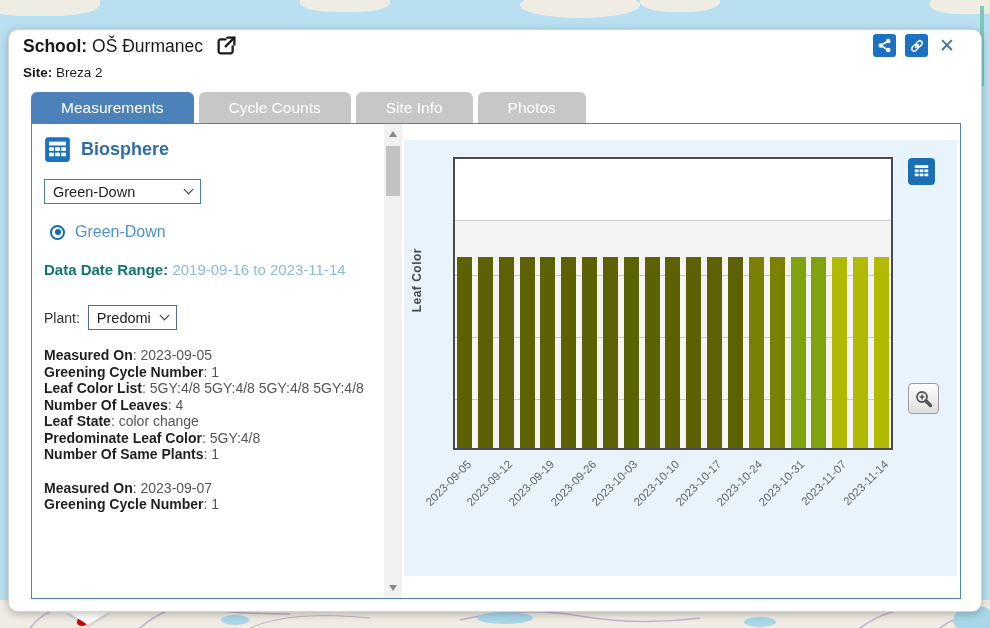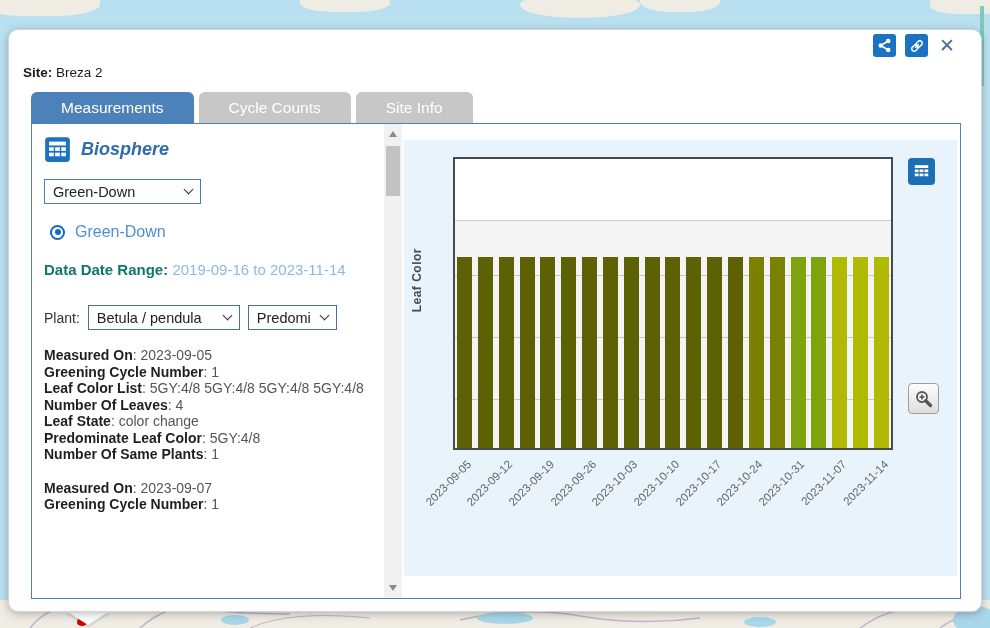--- a/index.html
+++ b/index.html
@@ -38,21 +38,21 @@
     font-size:15.5px; border-radius:6px 6px 0 0; cursor:pointer; white-space:nowrap; }
   .tab.active { background:#4d81ba; }
 
   
   .content { position:absolute; left:22px; top:93px; width:930px; height:476px;
     border:1px solid #4d81ba; background:#fff; display:flex; overflow:hidden; }
 
   
   .lpanel { width:352px; padding:12px 6px 0 12px; overflow:hidden; position:relative; font-size:14px; }
   .bio-row { display:flex; align-items:center; gap:10px; }
-  .bio-title { font-size:18px; font-weight:bold; font-style:italic; color:#2f6da8; }
+  .bio-title { font-size:18px; font-weight:bold; color:#2f6da8; }
   .sel { display:inline-flex; align-items:center; justify-content:space-between;
     border:1px solid #4a6f9f; background:#fff; height:25px; padding:0 7px 0 8px;
     font-size:14.5px; color:#222; cursor:pointer; white-space:nowrap; overflow:hidden; }
   .sel .txt { overflow:hidden; }
   .chev { width:7px; height:7px; border-right:1.6px solid #333; border-bottom:1.6px solid #333;
     transform:rotate(45deg); margin:-4px 1px 0 10px; flex:none; }
   .sel-protocol { margin-top:16px; width:157px; border-color:#4a7ab8; }
   .radio-row { margin-top:19px; display:flex; align-items:center; gap:10px; margin-left:6px; }
   .radio { width:15px; height:15px; border-radius:50%; border:2px solid #0f6ac4; position:relative; flex:none; }
   .radio::after { content:""; position:absolute; left:2.5px; top:2.5px; width:6px; height:6px;
@@ -119,20 +119,31 @@
     <rect x="1060" y="8" width="80" height="6" rx="2" fill="#6d6480" opacity="0.6" transform="translate(-10,0)"></rect>
   </svg>
 </div>
 <div class="map-marker">
     <div class="dot"></div>
   </div>
 <div class="popup-pointer"></div>
 
 <div class="popup">
 
+  <div class="hdr-title">
+    <b>School:</b>
+    <span>OŠ Đurmanec</span>
+    <span class="ext-icon">
+      <svg width="21" height="21" viewBox="0 0 24 24" fill="none" stroke="#1a1a1a" stroke-width="2.6" stroke-linecap="round" stroke-linejoin="round">
+        <path d="M11 5 H5.5 A2.5 2.5 0 0 0 3 7.5 v11 A2.5 2.5 0 0 0 5.5 21 h11 a2.5 2.5 0 0 0 2.5-2.5 V13"></path>
+        <path d="M13 3 h8 v8"></path>
+        <path d="M21 3 L11 13"></path>
+      </svg>
+    </span>
+  </div>
 
   <div class="hdr-site">
     <b>Site:</b>
     <span>Breza 2</span>
   </div>
 
   <div class="hdr-icons">
     <div class="sq-btn">
       <svg width="15" height="15" viewBox="0 0 20 20">
         <circle cx="15" cy="4" r="3" fill="#fff"></circle>
@@ -150,20 +161,21 @@
         </g>
       </svg>
     </div>
     <div class="close-x">✕</div>
   </div>
 
   <div class="tabbar" id="tabbar">
       <div class="tab active">Measurements</div>
       <div class="tab">Cycle Counts</div>
       <div class="tab">Site Info</div>
+      <div class="tab">Photos</div>
     </div>
 
   <div class="content">
 
     <div class="lpanel">
       <div class="bio-row">
         <svg width="27" height="27" viewBox="0 0 24 24">
           <rect x="1" y="1" width="22" height="22" rx="3" fill="#1b72c0"></rect>
           <rect x="4.5" y="5" width="15" height="3.4" fill="#fff"></rect>
           <rect x="4.5" y="10" width="4.2" height="3.2" fill="#fff"></rect>
@@ -186,24 +198,20 @@
         <span class="radio-label">Green-Down</span>
       </div>
 
       <div class="daterange">
         <span style="font-weight:bold;color:#0f766e;">Data Date Range:</span>
         <span>2019-09-16 to 2023-11-14</span>
       </div>
 
       <div class="plant-row">
         <span>Plant:</span>
-        <div class="sel sel-plant">
-          <span class="txt">Betula / pendula</span>
-          <span class="chev"></span>
-        </div>
         <div class="sel sel-prop">
           <span class="txt">Predominant</span>
           <span class="chev"></span>
         </div>
       </div>
 
       <div id="meas-blocks">
           <div class="meas-block">
             <div class="ml"><b>Measured On</b>: 2023-09-05</div>
             <div class="ml"><b>Greening Cycle Number</b>: 1</div>

